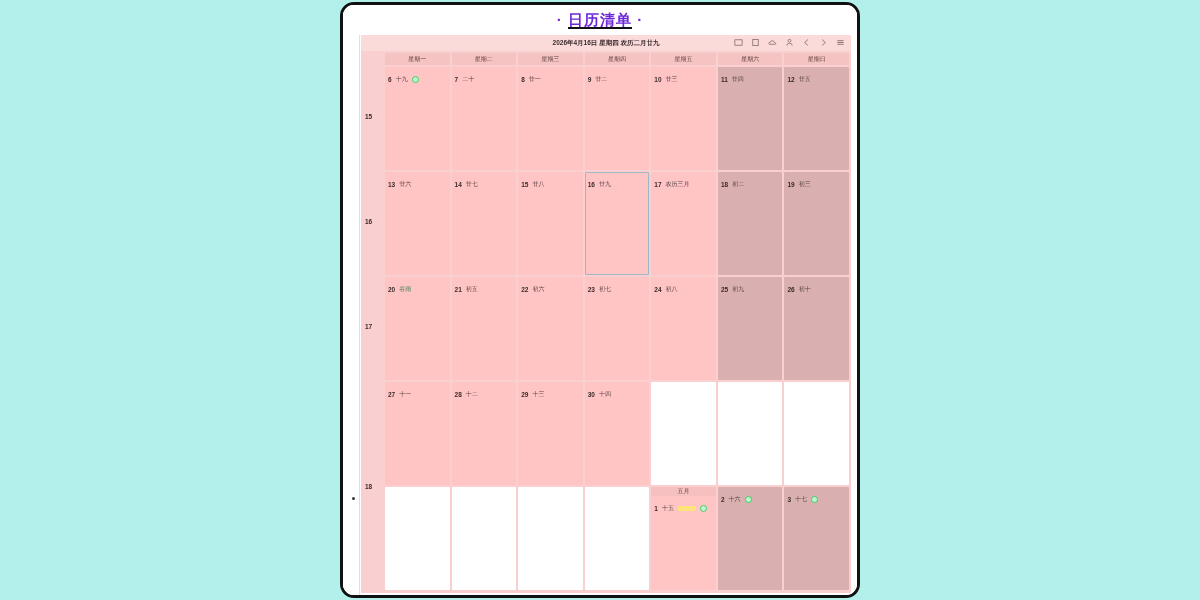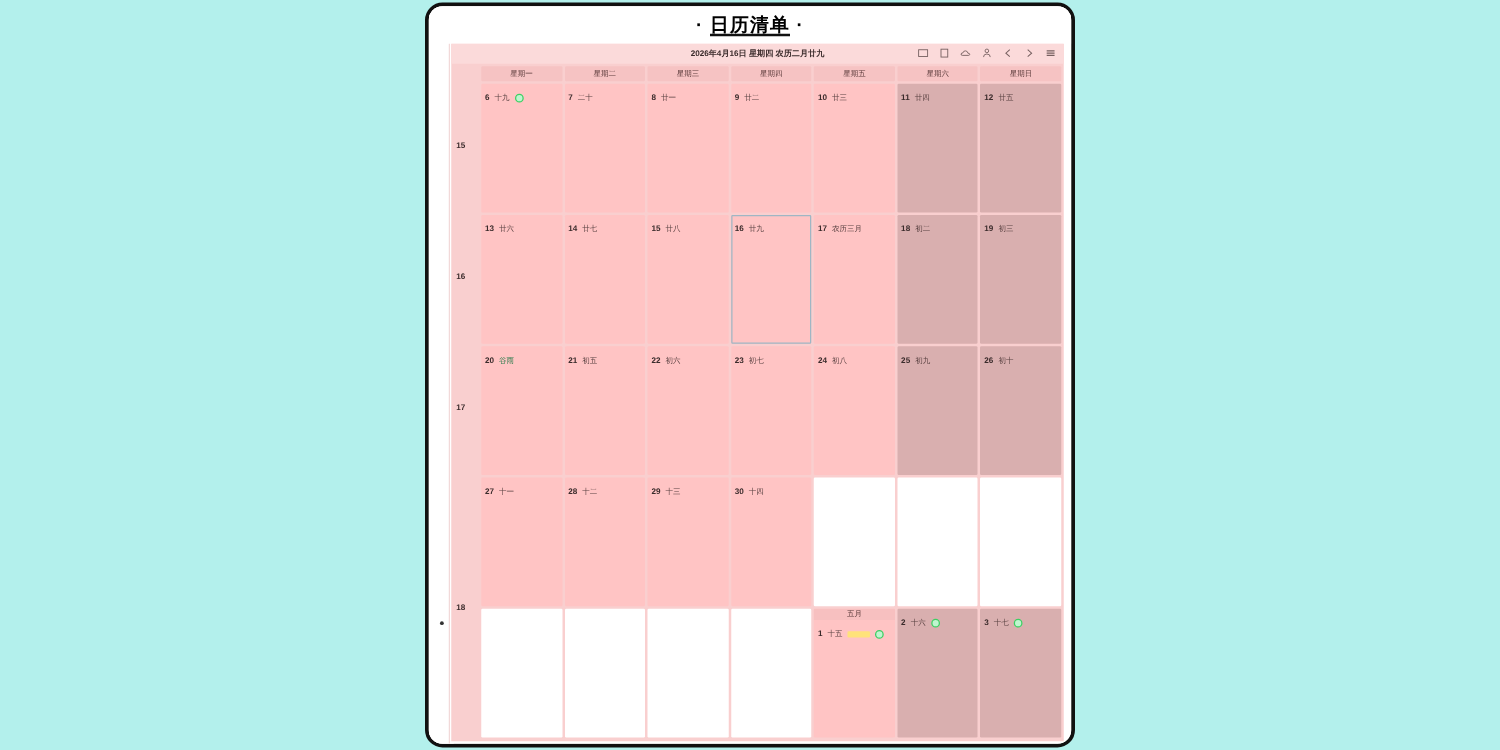--- a/index.html
+++ b/index.html
@@ -23,21 +23,21 @@
     position:absolute;left:0;top:0;right:0;bottom:0;
     background:#ffffff;
   }
 
   
   .titlebar{
     height:30px;display:flex;align-items:center;justify-content:center;
     background:#ffffff;
   }
   .titlebar .title{
-    font-size:15px;font-weight:bold;color:#000000;letter-spacing:1px;
+    font-size:15px;font-weight:bold;color:#6d28d9;letter-spacing:1px;
     position:relative;
   }
   .title-underline{
     position:absolute;left:50%;transform:translateX(-50%);
     top:22px;width:64px;height:2px;background:#111111;
   }
 
   
   .rail{
     position:absolute;left:0;top:30px;bottom:0;width:20px;

